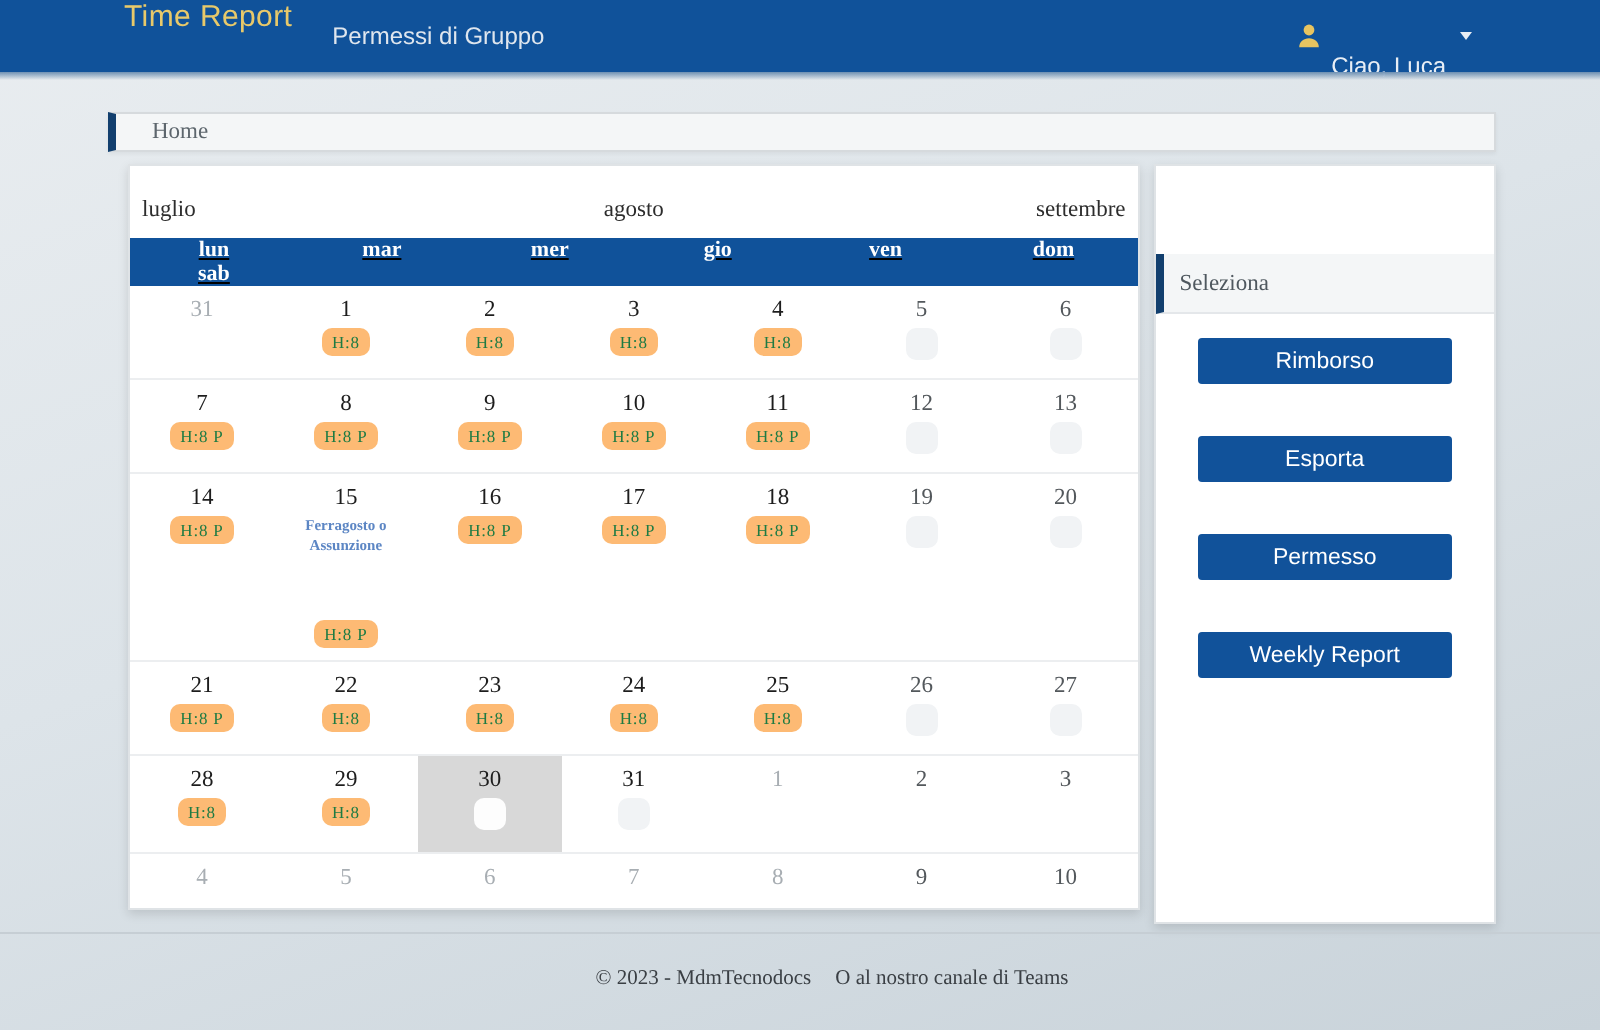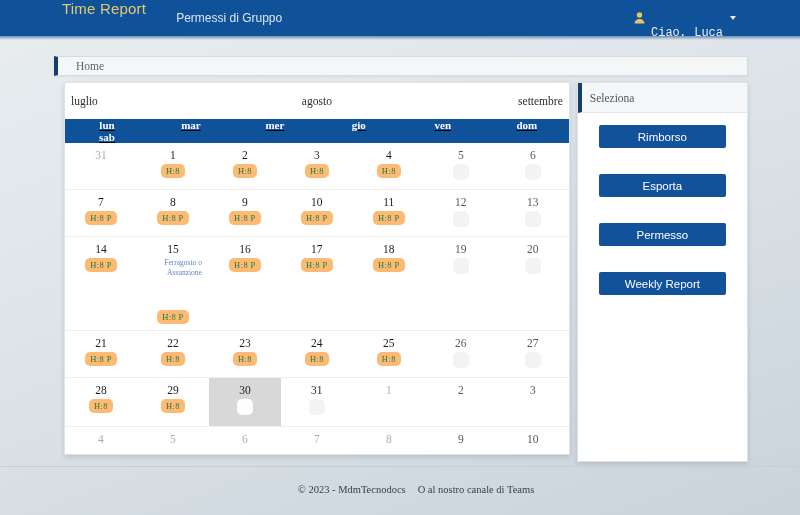--- a/index.html
+++ b/index.html
@@ -24,40 +24,40 @@
     position: relative;
   }
   .navbar-brand {
     color: #e8c96a;
     font-size: 15px;
     font-family: "Liberation Sans", sans-serif;
     letter-spacing: 0.2px;
     white-space: nowrap;
     cursor: pointer;
   }
-  .nav-links { display: flex; align-items: center; margin-left: 30px; }
+  .nav-links { display: flex; align-items: center; margin-left: 20px; }
   .nav-link {
     color: #dfe6ee;
     font-size: 12px;
     font-family: "Liberation Sans", sans-serif;
     white-space: nowrap;
     cursor: pointer;
   }
   .navbar-right {
     margin-left: auto;
     display: flex;
     align-items: center;
     gap: 6px;
     padding-right: 50px;
   }
   .user-icon { display: block; line-height: 0; }
   .user-name {
     color: #e8eef5;
     font-size: 12px;
-    font-family: Liberation Mono, monospace;
+    font-family: Liberation Sans, sans-serif;
     white-space: nowrap;
     margin-top: 30px;
   }
   .caret {
     width: 0; height: 0;
     border-left: 3.5px solid transparent;
     border-right: 3.5px solid transparent;
     border-top: 4px solid #e8eef5;
     margin-left: 1px;
   }
@@ -100,22 +100,22 @@
   
   .cal-card {
     width: 508px;
     background: #ffffff;
     border: 1px solid #dfe3e6;
     box-shadow: 0 2px 5px rgba(0,0,0,.13);
   }
   .month-bar {
     height: 28px;
     display: flex;
-    align-items: flex-start;
-    padding: 12px 6px;
+    align-items: flex-end;
+    padding: 0 6px;
     background: #ffffff;
     position: relative;
   }
   .month-prev, .month-next, .month-cur {
     font-size: 11.5px;
     color: #2d2d2d;
   }
   .month-prev { cursor: pointer; }
   .month-next { cursor: pointer; margin-left: auto; }
   .month-cur {
@@ -184,24 +184,25 @@
     background: #f1f3f5;
     width: 16px;
     height: 16px;
     padding: 0;
     border-radius: 5px;
   }
   .badge.empty.white { background: #fdfdfd; }
   .holiday {
     font-size: 7.5px;
     color: #5c86c4;
-    text-align: right;
+    text-align: center;
     line-height: 9.5px;
     max-width: 58px;
     margin-bottom: 3px;
+    font-weight: bold;
   }
   .gap { flex: 1; min-height: 12px; }
 
   
   .side-card {
     width: 172px;
     background: #ffffff;
     border: 1px solid #dfe3e6;
     box-shadow: 0 2px 5px rgba(0,0,0,.13);
     min-height: 380px;
@@ -209,20 +210,21 @@
   .side-head {
     background: #f4f6f7;
     border-bottom: 1px solid #e4e7ea;
     border-left: 4px solid #123f6e;
     height: 30px;
     display: flex;
     align-items: center;
     padding-left: 8px;
     font-size: 11.5px;
     color: #4f585f;
+    margin-top: 44px;
   }
   .side-body { padding: 12px 21px; display: flex; flex-direction: column; gap: 26px; }
   .btn {
     background: #11529a;
     color: #ffffff;
     border: none;
     height: 23px;
     border-radius: 2px;
     font-size: 11.5px;
     font-family: "Liberation Sans", sans-serif;

